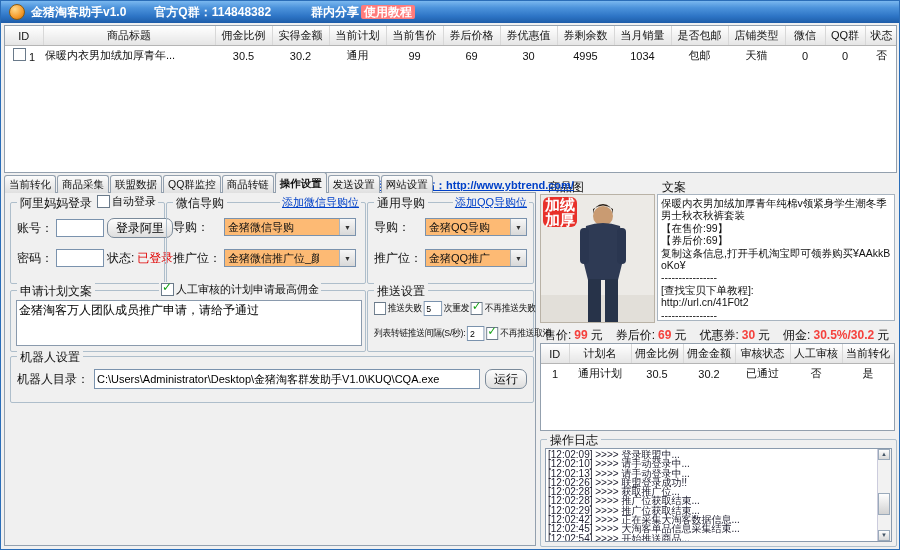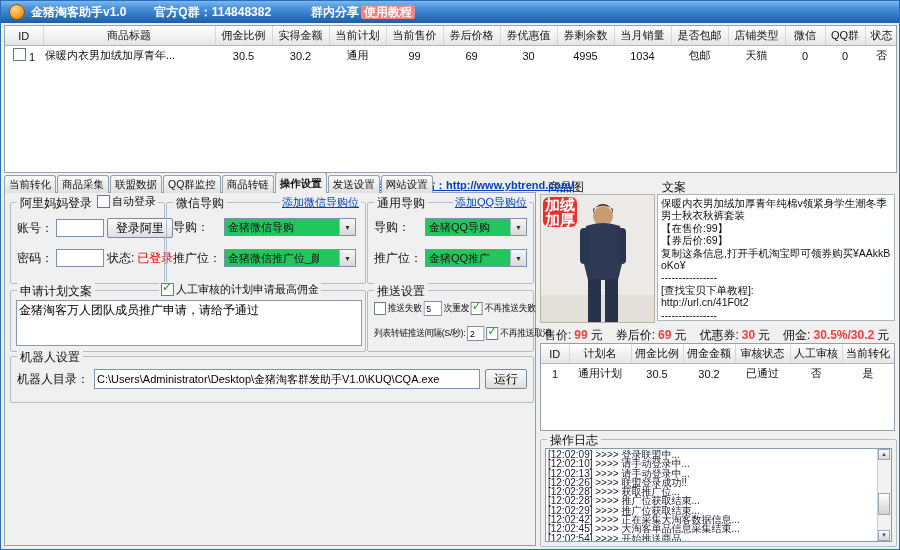--- a/index.html
+++ b/index.html
@@ -33,22 +33,22 @@
   .left-panel{position:absolute;left:3px;top:191px;width:532px;height:354px;border:1px solid #93a0ae;
     background:#f0f0f0;box-sizing:border-box;z-index:1;}
   .right-panel{position:absolute;left:537px;top:176px;width:360px;height:370px;}
   .groupbox{position:absolute;border:1px solid #aebecb;border-radius:2px;}
   .gb-title{position:absolute;top:-8px;left:6px;background:#f0f0f0;padding:0 3px;font-size:12px;white-space:nowrap;}
   .gb-row{position:absolute;left:6px;right:4px;display:flex;align-items:center;gap:3px;white-space:nowrap;}
   .lbl{font-size:12px;flex:none;}
   
   .tbox{height:16px;border:1px solid #7a92ad;font-size:11px;padding:0 2px;background:#fff;font-family:inherit;}
   .btn{height:20px;border:1px solid #7a8a9a;background:linear-gradient(#fdfdfd,#dedede);font-size:12px;
-    padding:0 8px;border-radius:2px;font-family:inherit;cursor:pointer;flex:none;}
-  .combo{height:18px;border:1px solid #7a92ad;background:#22c55e;display:flex;align-items:center;
+    padding:0 8px;border-radius:7px;font-family:inherit;cursor:pointer;flex:none;}
+  .combo{height:18px;border:1px solid #7a92ad;background:#fdba74;display:flex;align-items:center;
     justify-content:space-between;box-sizing:border-box;cursor:default;gap:20px;}
   .combo-text{padding-left:3px;font-size:11px;white-space:nowrap;overflow:hidden;}
   .combo-arrow{width:15px;align-self:stretch;flex:none;background:linear-gradient(#f7f7f7,#d8d8d8);
     border-left:1px solid #a8b4c0;display:flex;align-items:center;justify-content:center;font-size:7px;color:#333;}
   .cb{width:11px;height:11px;border:1px solid #6a7a8a;background:#fff;display:inline-block;
     position:relative;flex:none;cursor:pointer;}
   .cb .ck{position:absolute;left:0px;top:-3px;font-size:12px;color:#12a012;font-weight:bold;line-height:12px;}
   .link{color:#0040c8;text-decoration:underline;font-size:11px;cursor:pointer;white-space:nowrap;}
   .red{color:#e00000;}
   .plan-textarea{position:absolute;left:5px;top:9px;width:340px;height:42px;resize:none;

